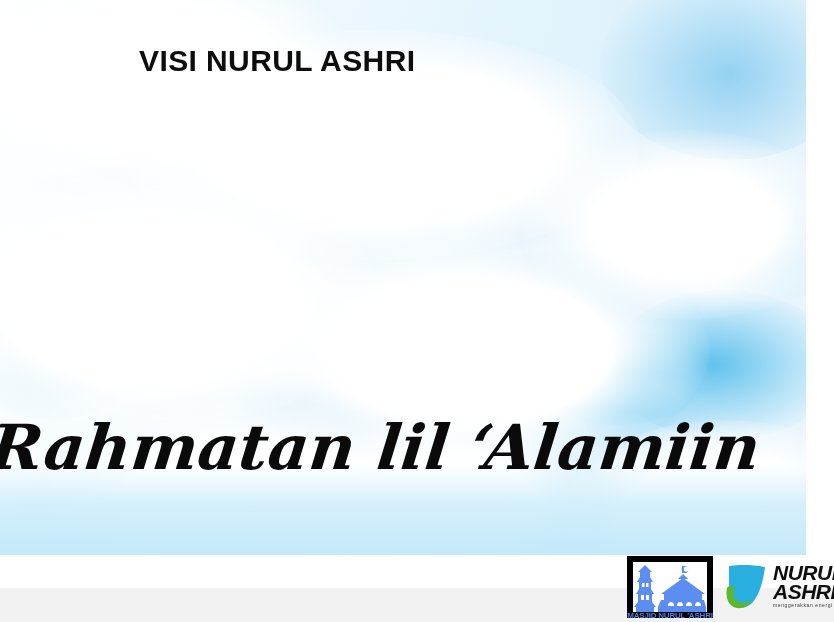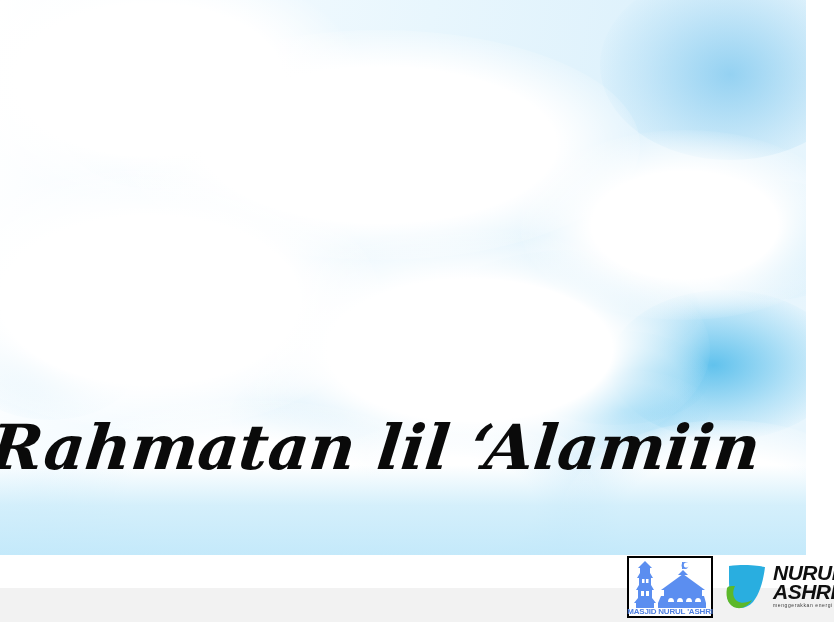--- a/index.html
+++ b/index.html
@@ -164,21 +164,21 @@
   .logos {
     position: absolute;
     left: 627px;
     top: 556px;
     display: flex;
     align-items: flex-start;
   }
   .masjid-logo {
     width: 86px;
     height: 62px;
-    border: 2px solid #000000;
+    border: 6px solid #000000;
     box-sizing: border-box;
     position: relative;
     background: #ffffff;
     display: flex;
     flex-direction: column;
     align-items: center;
   }
   .masjid-logo svg { display: block; }
   .masjid-caption {
     font-family: "Liberation Sans", sans-serif;
@@ -245,20 +245,21 @@
     <div class="cloud c-w7"></div>
     <div class="cloud c-w8"></div>
     <div class="cloud c-w6"></div>
     <div class="sky-bottom-band"></div>
   </div>
 
   <div class="right-margin"></div>
   <div class="white-band"></div>
   <div class="grey-band"></div>
 
+  <div class="visi-title">VISI NURUL ASHRI</div>
 
 
   <div class="tagline">Rahmatan lil ʻAlamiin</div>
 
   <div class="logos">
 
     <div class="masjid-logo">
       <span>
         <svg width="84" height="50" viewBox="0 0 84 50" xmlns="http://www.w3.org/2000/svg">
           <g fill="#5b8ef0">

